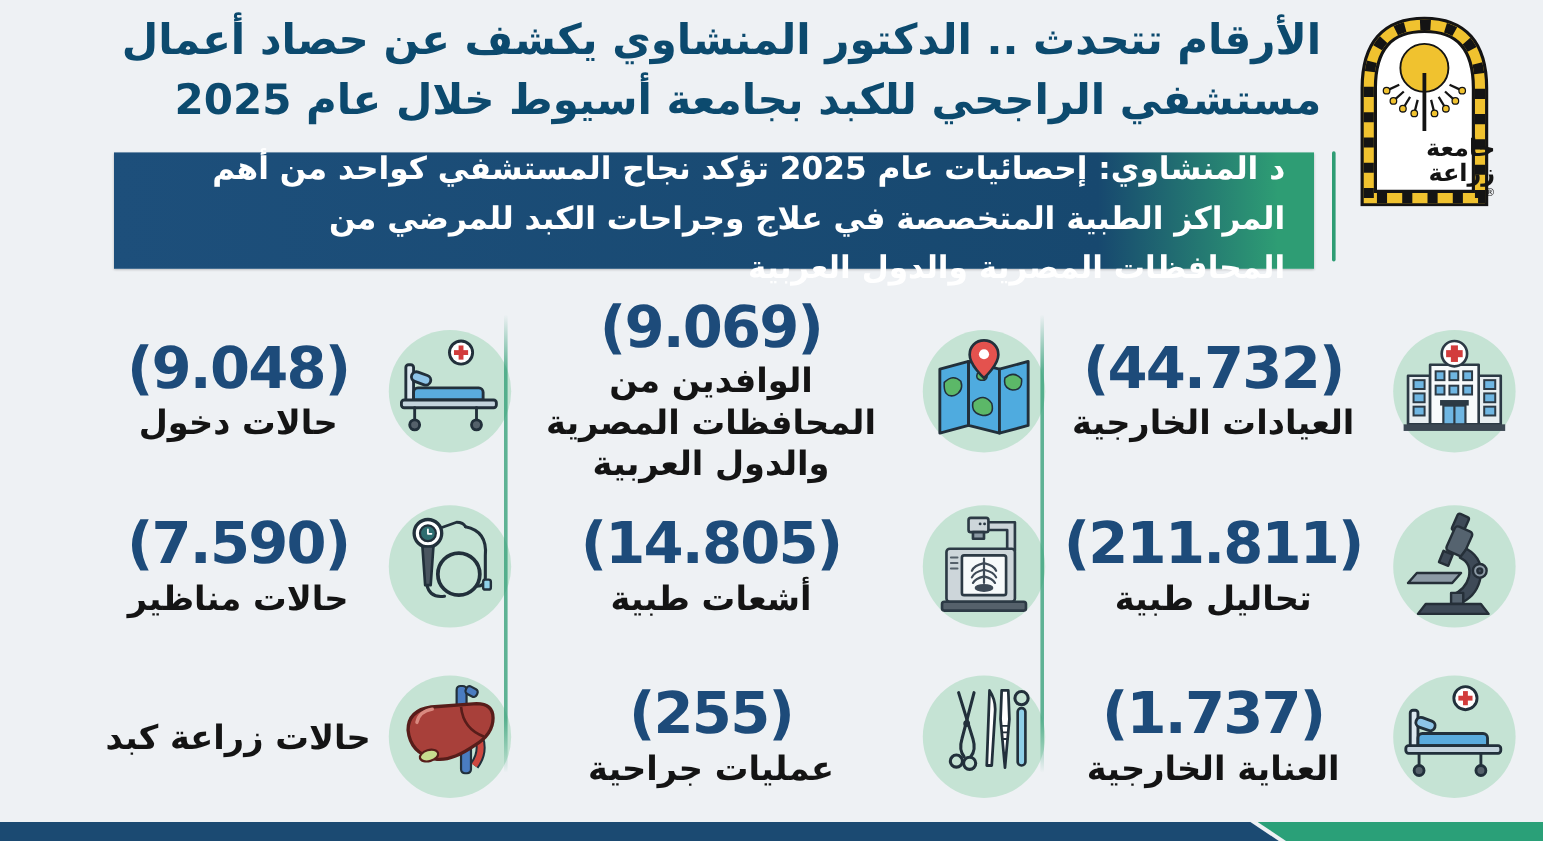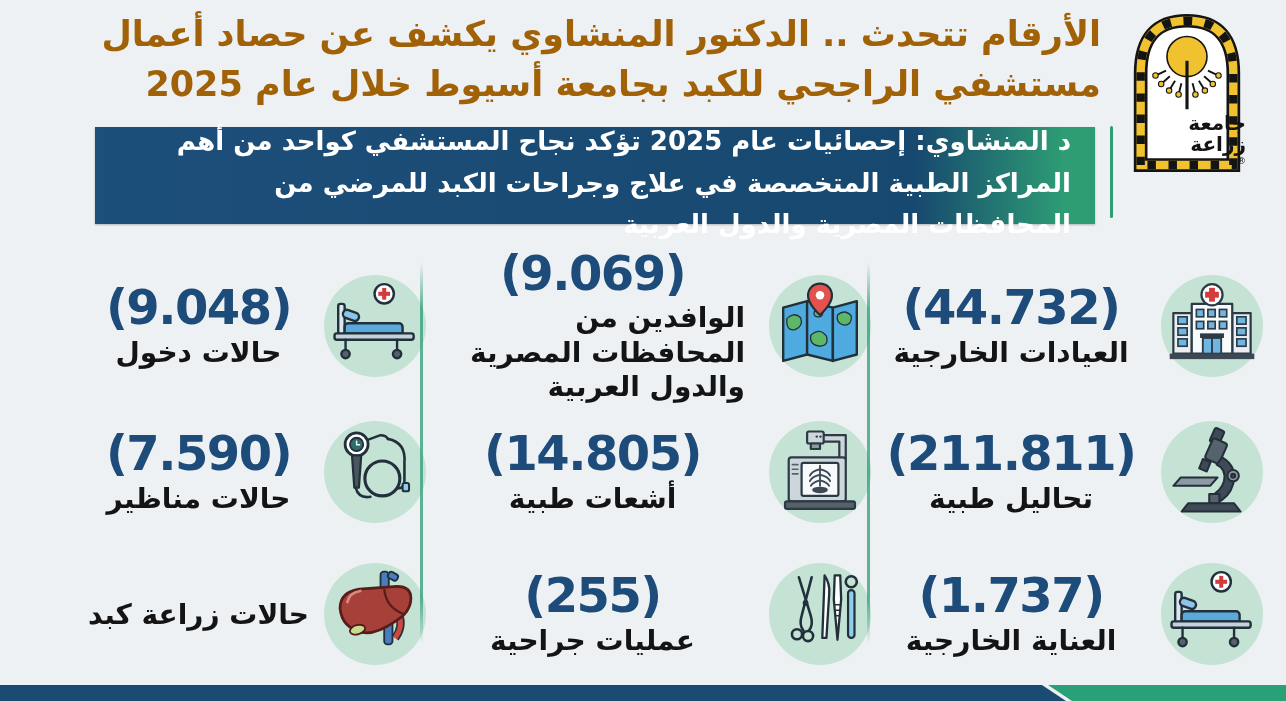--- a/index.html
+++ b/index.html
@@ -5,21 +5,21 @@
   html,body{margin:0;padding:0;}
   body{
     width:1286px;height:701px;position:relative;overflow:hidden;
     background:#eef1f4;
     font-family:"DejaVu Sans", sans-serif;
   }
   
   .title{
     position:absolute;top:10px;left:70px;right:185px;
     direction:rtl;text-align:right;
-    color:#a16207;font-weight:bold;font-size:35px;line-height:1.42;
+    color:#0c4a6e;font-weight:bold;font-size:35px;line-height:1.42;
   }
   .logo{
     position:absolute;left:1128px;top:6px;width:118px;height:164px;
   }
   .logo svg{position:absolute;inset:0;}
   .logo-text{
     position:absolute;left:0;right:0;bottom:16px;text-align:right;
     font-weight:bold;color:#141414;font-size:20px;line-height:1.02;
   }
   .logo-reg{position:absolute;right:0px;bottom:4px;font-size:9px;color:#141414;}
@@ -55,21 +55,21 @@
   .icon-circle svg{width:92px;height:92px;}
   .stat-text{flex:1 1 auto;text-align:center;direction:rtl;min-width:0;}
   .num{
     direction:ltr;unicode-bidi:bidi-override;
     font-weight:bold;font-size:48px;letter-spacing:-1.5px;
     color:#1d4b7a;line-height:1.05;
   }
   .lbl{
     font-weight:bold;font-size:28px;color:#141414;line-height:1.22;margin-top:3px;
   }
-  .lbl.wrap{max-width:305px;margin:3px auto 0;text-align:right;}
+  .lbl.wrap{max-width:305px;margin:3px auto 0;}
   .v-sep{
     position:absolute;top:262px;height:382px;width:3px;
     background:linear-gradient(180deg,rgba(46,157,116,0),rgba(46,157,116,.75) 12%,rgba(46,157,116,.75) 88%,rgba(46,157,116,0));
     border-radius:2px;
   }
   .v-sep.s1{left:420px;}
   .v-sep.s2{left:867px;}
   
   .bar{position:absolute;left:0;bottom:0;width:1286px;height:16px;}
   .bar-navy{position:absolute;inset:0;background:#1b4a72;

